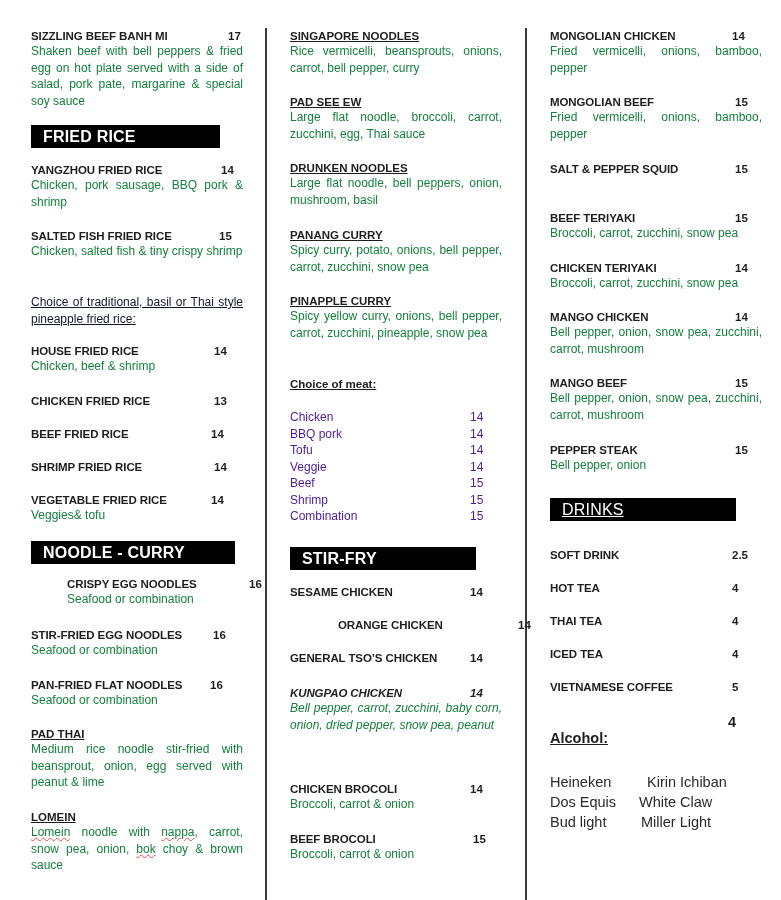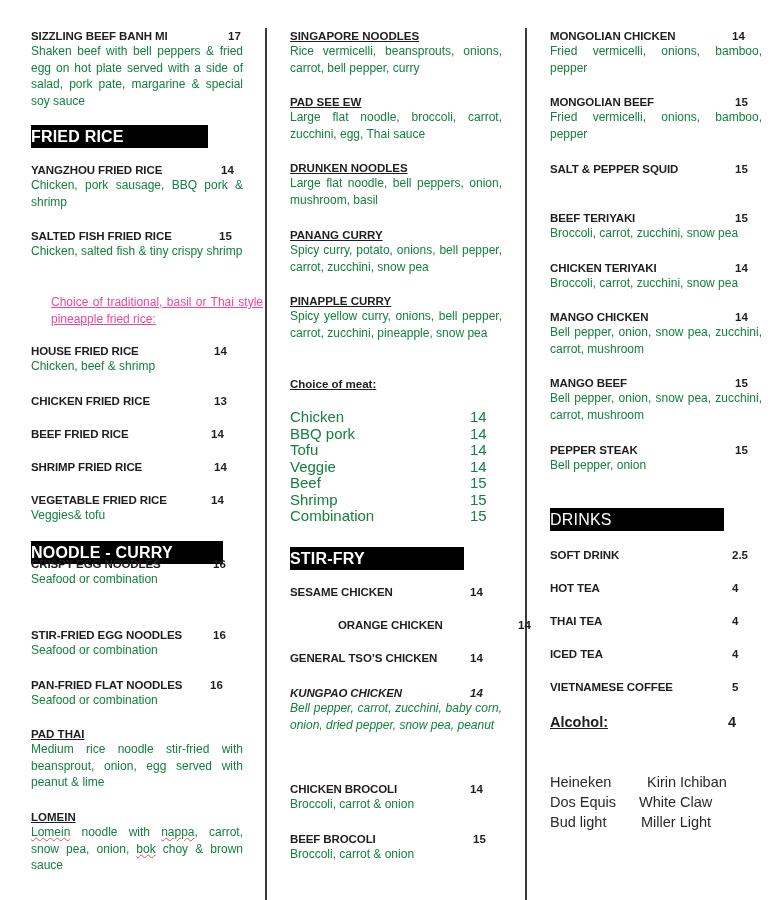--- a/index.html
+++ b/index.html
@@ -11,29 +11,29 @@
     .col { position: absolute; top: 30px; }
     .col1 { left: 31px; width: 212px; }
     .col2 { left: 290px; width: 212px; }
     .col3 { left: 550px; width: 212px; }
 
     .item { position: relative; }
     .name { font-weight: bold; font-size: 11.5px; color: #1e1e1e; letter-spacing: -0.1px; white-space: nowrap; }
     .price { font-weight: bold; font-size: 11.5px; color: #1e1e1e; position: absolute; top: 0; }
     .desc { font-size: 12px; line-height: 16.5px; color: #15803d; text-align: justify; text-align-last: left; margin-top: 1px; }
     .uname { font-weight: bold; font-size: 11.5px; text-decoration: underline; color: #1e1e1e; }
-    .note { font-size: 12px; line-height: 16.5px; color: #ec4899; text-decoration: underline; text-align: justify; text-align-last: left; margin-left: 20px; }
+    .note { font-size: 12px; line-height: 16.5px; color: #0f172a; text-decoration: underline; text-align: justify; text-align-last: left; }
     .header {
       background: #000; color: #fff; font-size: 16px; height: 23px; line-height: 23px;
-      padding-left: 0; letter-spacing: 0.2px;
+      padding-left: 12px; letter-spacing: 0.2px;
     }
     .header.bold { font-weight: bold; }
-    .meat-table .mrow { position: relative; font-size: 15px; line-height: 16.5px; color: #15803d; height: 16.5px; }
+    .meat-table .mrow { position: relative; font-size: 12px; line-height: 16.5px; color: #4c1d95; height: 16.5px; }
     .meat-table .mprice { position: absolute; left: 180px; top: 0; }
-    .alc-title { font-size: 14.5px; font-weight: bold; text-decoration: underline; color: #1e1e1e; }
+    .alc-title { font-size: 14.5px; font-weight: bold; text-decoration: underline; color: #1e1e1e; margin-top: 16px; }
     .alc-price { font-size: 14.5px; font-weight: bold; position: absolute; top: 0; left: 178px; color: #1e1e1e; }
     .alc-note { font-size: 14.5px; color: #2a2a2a; line-height: 20px; }
     .beer-row { position: relative; font-size: 14.5px; line-height: 20px; height: 20px; color: #2a2a2a; }
     .beer-row span { position: absolute; top: 0; }
     .wavy { text-decoration: underline wavy #d9534f; text-decoration-thickness: 1px; }
   </style>
 </head>
 <body>
 
 <div class="divider" style="left:265px;"></div>
@@ -84,21 +84,21 @@
   </div>
 
   <div class="item" style="position:absolute;top:464px;width:212px;">
     <div class="name">VEGETABLE FRIED RICE</div>
     <span class="price" style="left:180px">14</span>
     <div class="desc">Veggies&amp; tofu</div>
   </div>
 
   <div class="header bold" style="position:absolute;top:511px;width:192px;">NOODLE - CURRY</div>
 
-  <div class="item" style="position:absolute;top:528px;width:212px;">
+  <div class="item" style="position:absolute;top:548px;width:212px;margin-left:36px;">
     <div class="name">CRISPY EGG NOODLES</div>
     <span class="price" style="left:182px">16</span>
     <div class="desc">Seafood or combination</div>
   </div>
 
   <div class="item" style="position:absolute;top:599px;width:212px;">
     <div class="name">STIR-FRIED EGG NOODLES</div>
     <span class="price" style="left:182px">16</span>
     <div class="desc">Seafood or combination</div>
   </div>
@@ -219,21 +219,21 @@
     <div class="name">MANGO BEEF</div>
     <span class="price" style="left:185px">15</span>
     <div class="desc">Bell pepper, onion, snow pea, zucchini, carrot, mushroom</div>
   </div>
   <div class="item" style="position:absolute;top:414px;width:212px;">
     <div class="name">PEPPER STEAK</div>
     <span class="price" style="left:185px">15</span>
     <div class="desc">Bell pepper, onion</div>
   </div>
 
-  <div class="header" style="position:absolute;top:478px;width:174px;">DRINKS</div>
+  <div class="header" style="position:absolute;top:468px;width:174px;text-decoration:underline;">DRINKS</div>
 
   <div class="item" style="position:absolute;top:519px;width:212px;">
     <div class="name">SOFT DRINK</div>
     <span class="price" style="left:182px">2.5</span>
   </div>
   <div class="item" style="position:absolute;top:552px;width:212px;">
     <div class="name">HOT TEA</div>
     <span class="price" style="left:182px">4</span>
   </div>
   <div class="item" style="position:absolute;top:585px;width:212px;">

